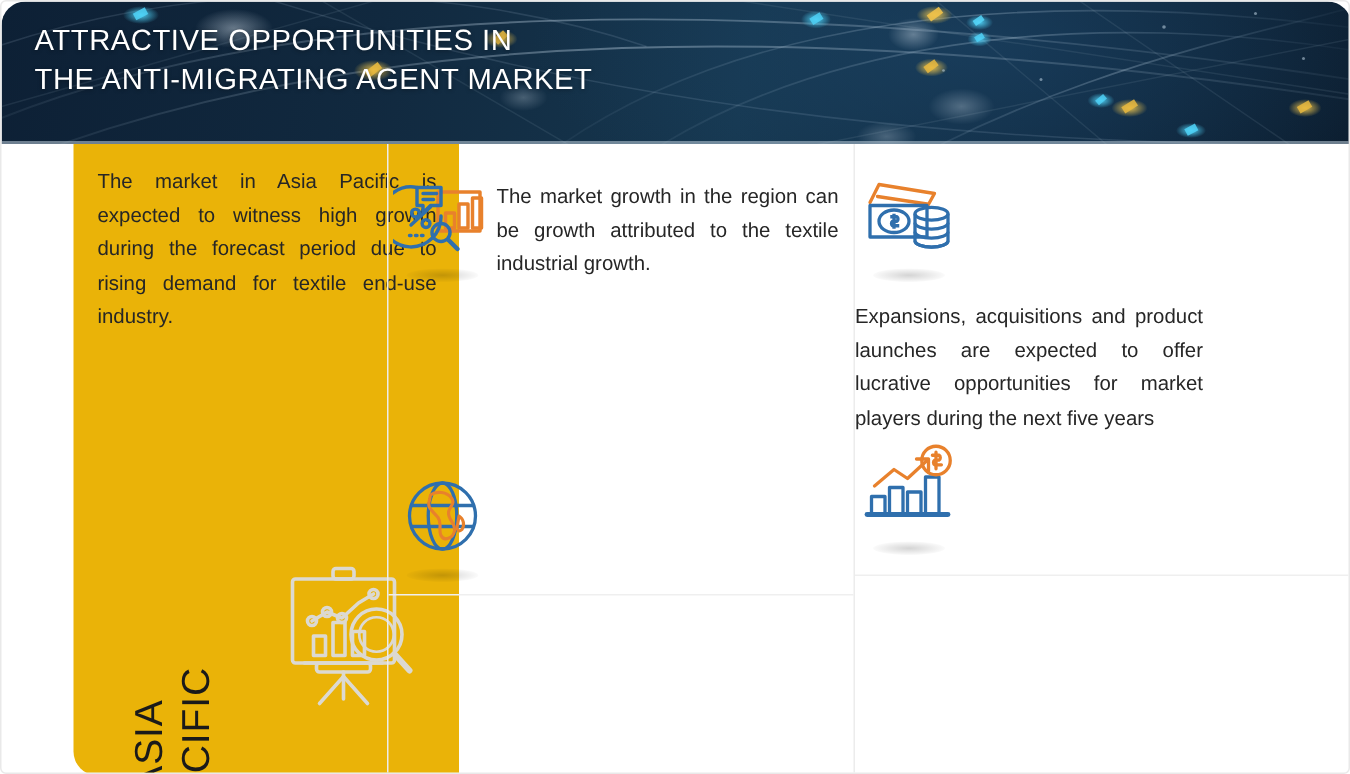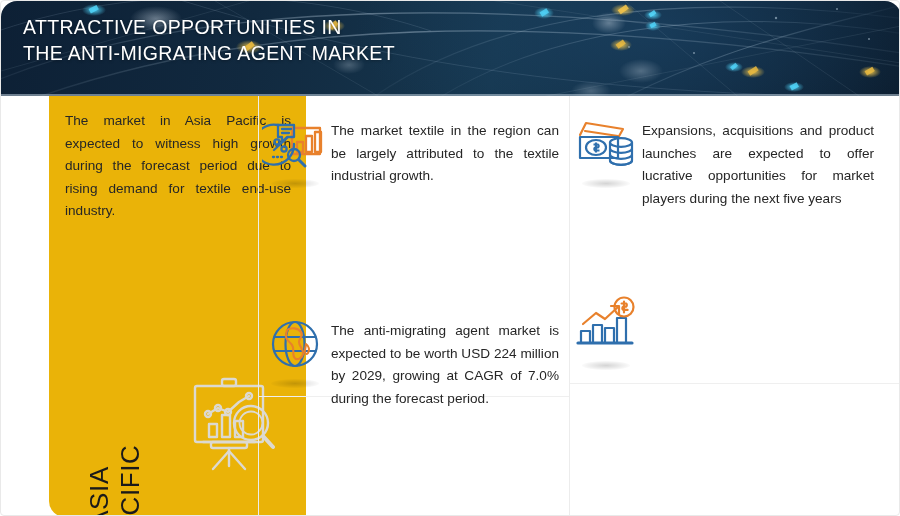--- a/index.html
+++ b/index.html
@@ -129,21 +129,21 @@
   .row-div.r3 { left: 569px; top: 287px; width: 331px; }
 
   
   .cell {
     position: absolute;
     display: flex;
     align-items: flex-start;
   }
   .cell.c2r1 { left: 258px; top: 18px;  width: 310px; }
   .cell.c2r2 { left: 258px; top: 218px; width: 310px; }
-  .cell.c3r1 { left: 569px; top: 18px;  width: 331px; }
+  .cell.c3r1 { left: 569px; top: 18px;  width: 331px; flex-direction: column; }
   .cell.c3r2 { left: 569px; top: 200px; width: 331px; }
 
   .icon-wrap {
     position: relative;
     width: 72px;
     min-width: 72px;
     height: 80px;
     display: flex;
     flex-direction: column;
     align-items: center;
@@ -338,41 +338,40 @@
             <circle cx="15" cy="28" r="2.6"></circle>
             <circle cx="22" cy="35" r="2.6"></circle>
             <path d="M12 36 L25 24"></path>
             <path d="M11 43 h1 M15 43 h1 M19 43 h1"></path>
             <circle cx="32" cy="41" r="6"></circle>
             <path d="M37 46 L43 52" stroke-width="3"></path>
           </g>
         </svg>
         <div class="icon-shadow"></div>
       </div>
-      <div class="cell-text">The market textile in the region can be largely attributed to the textile industrial growth.</div>
+      <div class="cell-text">The market growth in the region can be growth attributed to the textile industrial growth.</div>
     </div>
 
     <div class="cell c2r2">
       <div class="icon-wrap">
         <svg width="60" height="60" viewBox="0 0 60 60">
           <g fill="none" stroke="#2f6fad" stroke-width="2.2">
             <circle cx="30" cy="30" r="22"></circle>
             <ellipse cx="30" cy="30" rx="9.5" ry="22"></ellipse>
             <path d="M8.6 23 h42.8 M8.6 37 h42.8"></path>
           </g>
           <g fill="none" stroke="#e8812c" stroke-width="2.1" stroke-linecap="round" stroke-linejoin="round">
             <path d="M22 16 C 26 13, 33 14, 36 18 C 39 22, 34 24, 34 28
                      C 34 33, 39 35, 38 40 C 37 45, 31 47, 29 43
                      C 27 39, 30 35, 27 31 C 24 27, 20 25, 21 21 Z"></path>
             <path d="M41 30 C 44 32, 45 36, 43 39 C 41 41, 39 39, 40 36 Z"></path>
           </g>
         </svg>
         <div class="icon-shadow"></div>
       </div>
-      <div class="cell-text">The anti-migrating agent market is expected to be worth USD 224 million by 2029, growing at CAGR of 7.0% during the forecast period.</div>
     </div>
 
     <div class="cell c3r1">
       <div class="icon-wrap">
         <svg width="64" height="60" viewBox="0 0 64 60">
           <g fill="none" stroke="#e8812c" stroke-width="2.2" stroke-linecap="round" stroke-linejoin="round">
             <path d="M6 21 L12 9 L49 15 L44 24"></path>
             <path d="M11 17 L44 22"></path>
           </g>
           <g fill="none" stroke="#2f6fad" stroke-width="2.2" stroke-linejoin="round">

